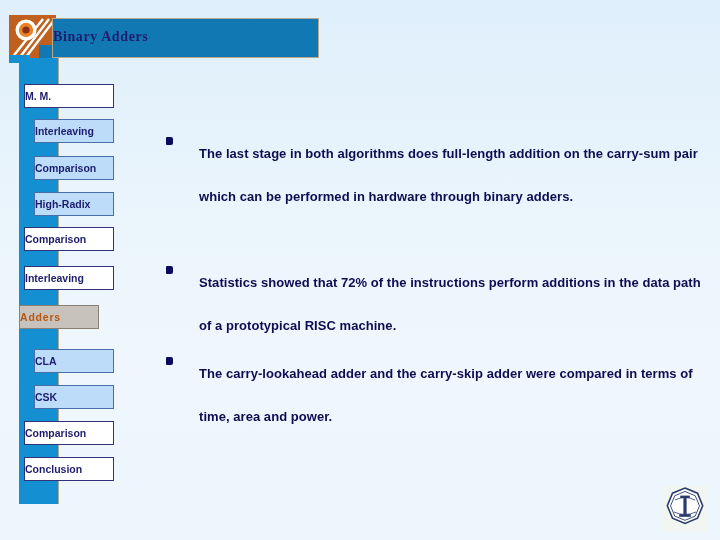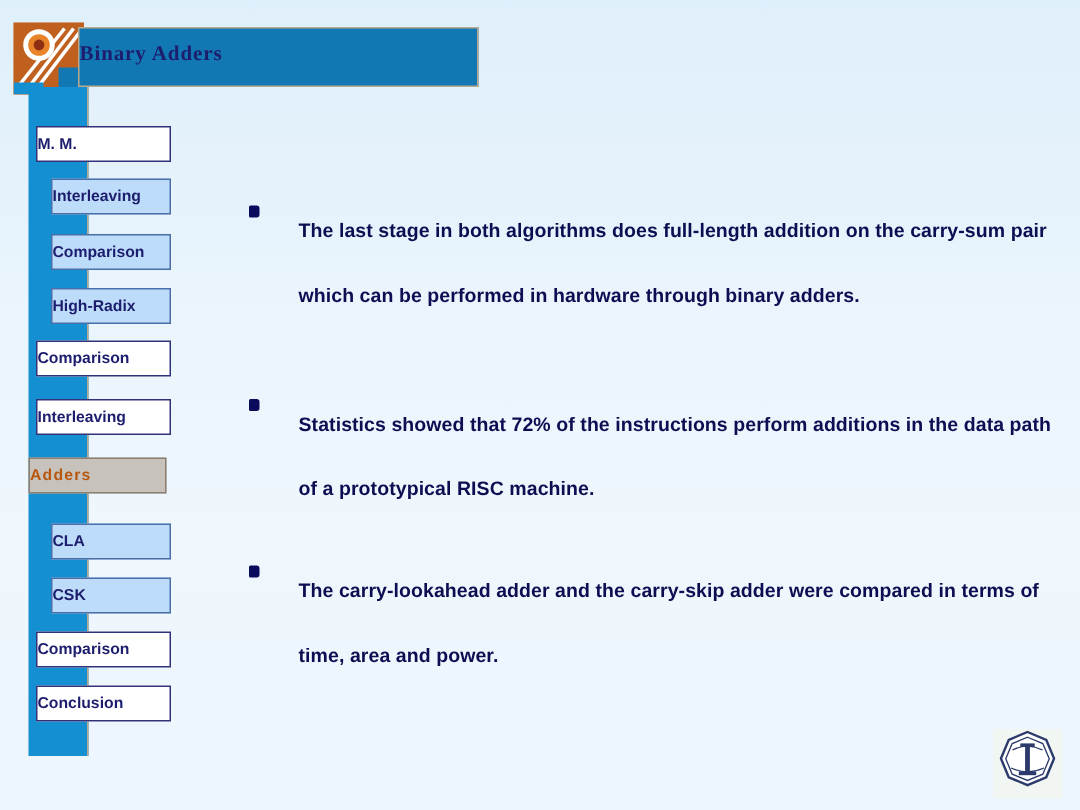--- a/index.html
+++ b/index.html
@@ -91,21 +91,21 @@
     border-color: #32327a;
   }
   .nav-item.level2 {
     left: 34px;
     width: 80px;
     background: #bddcfa;
     border-color: #4a6ea8;
   }
   .nav-item.active {
     left: 19px;
-    width: 92px;
+    width: 80px;
     background: #c7c3bc;
     border: 1px solid #8a7f70;
     color: #b7560f;
     letter-spacing: 0.8px;
   }
 
   
   #content {
     position: absolute;
     left: 163px;
@@ -188,21 +188,21 @@
 
   <div id="content" style="position: absolute;">
       <div class="bullet-block" style="position: absolute; left: 0px; top: 0px; width: 545px;">
         <span class="bullet-mark"></span>
         <p class="bullet-text">The last stage in both algorithms does full-length addition on the carry-sum pair which can be performed in hardware through binary adders.</p>
       </div>
       <div class="bullet-block" style="position: absolute; left: 0px; top: 129px; width: 545px;">
         <span class="bullet-mark"></span>
         <p class="bullet-text">Statistics showed that 72% of the instructions perform additions in the data path of a prototypical RISC machine.</p>
       </div>
-      <div class="bullet-block" style="position: absolute; left: 0px; top: 240px; width: 545px;">
+      <div class="bullet-block" style="position: absolute; left: 0px; top: 220px; width: 545px;">
         <span class="bullet-mark"></span>
         <p class="bullet-text">The carry-lookahead adder and the carry-skip adder were compared in terms of time, area and power.</p>
       </div>
     </div>
 
   <div id="emblem">
     <svg width="46" height="46" viewBox="0 0 46 46" xmlns="http://www.w3.org/2000/svg" aria-hidden="true">
       <rect x="0" y="0" width="46" height="46" fill="#f2f6f2"></rect>
       <polygon points="23,2 35.5,7.2 40.7,19.7 35.5,32.2 23,37.4 10.5,32.2 5.3,19.7 10.5,7.2" fill="#ffffff" stroke="#2b3a6b" stroke-width="1.6"></polygon>
       <polygon points="23,5.5 33.2,9.7 37.5,19.9 33.2,30.1 23,34.3 12.8,30.1 8.5,19.9 12.8,9.7" fill="none" stroke="#2b3a6b" stroke-width="0.9"></polygon>

